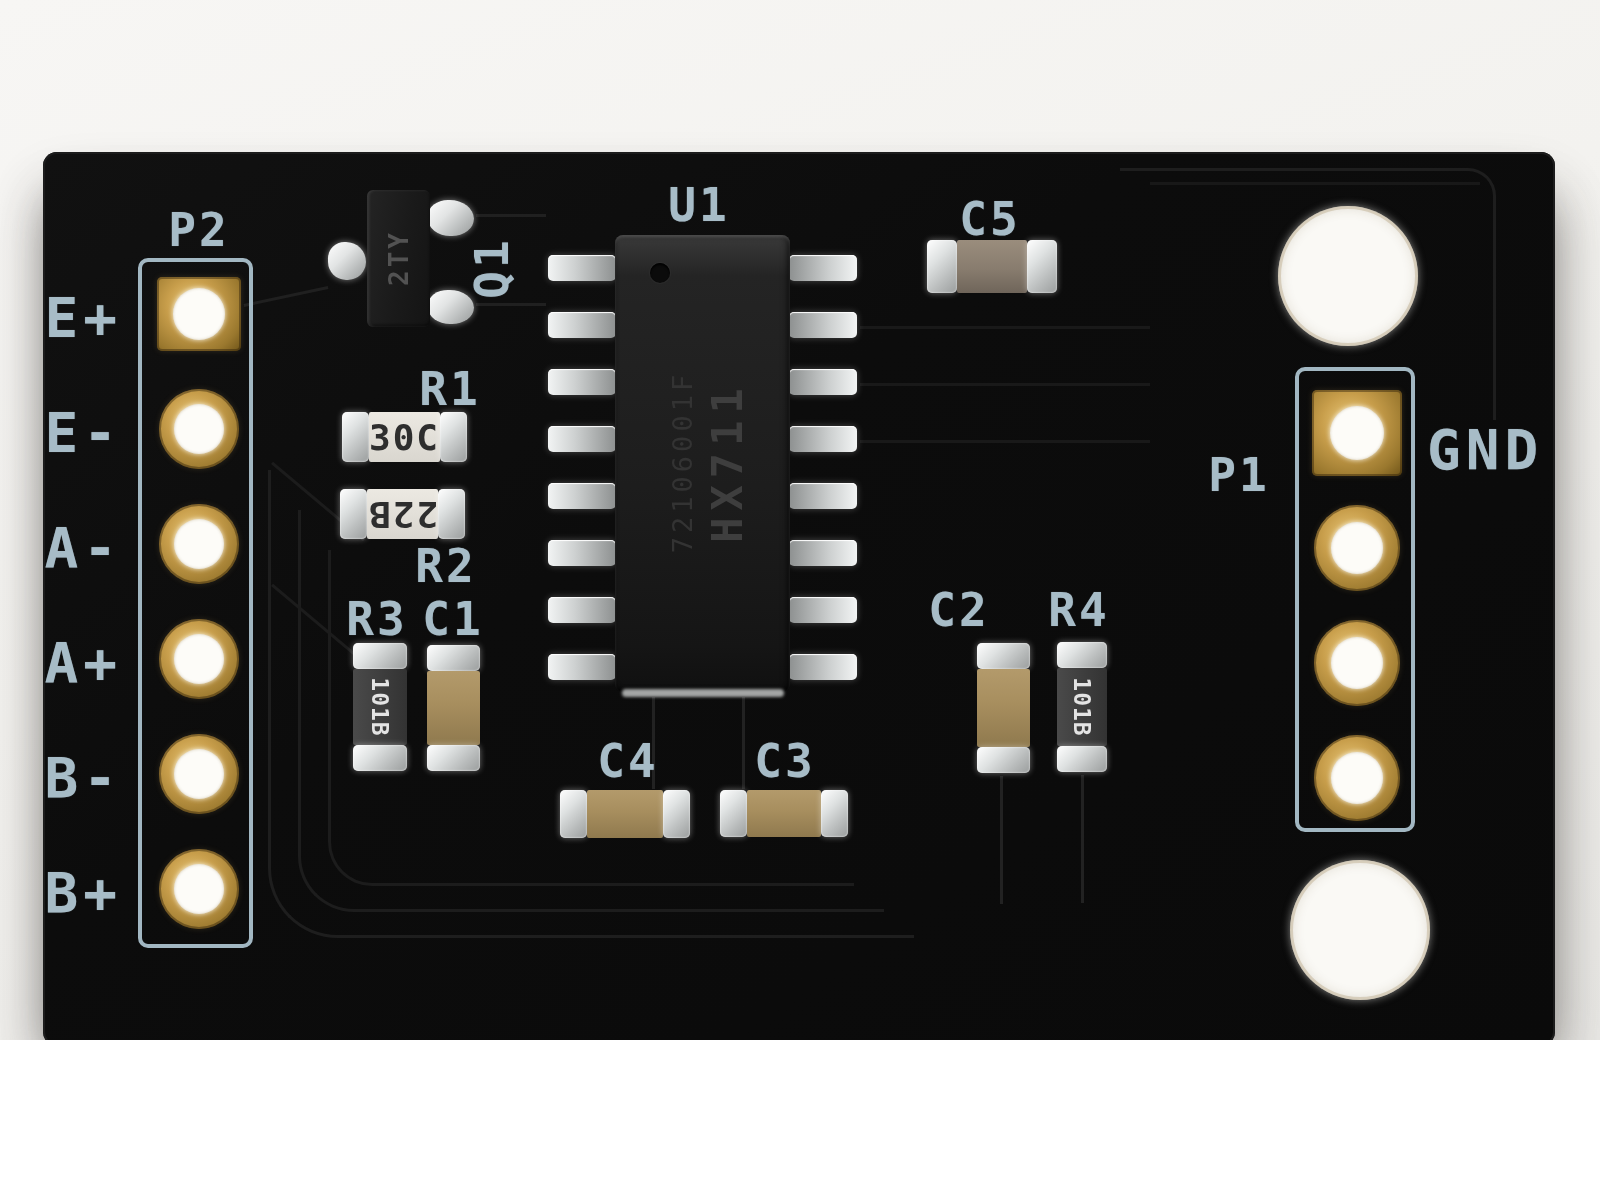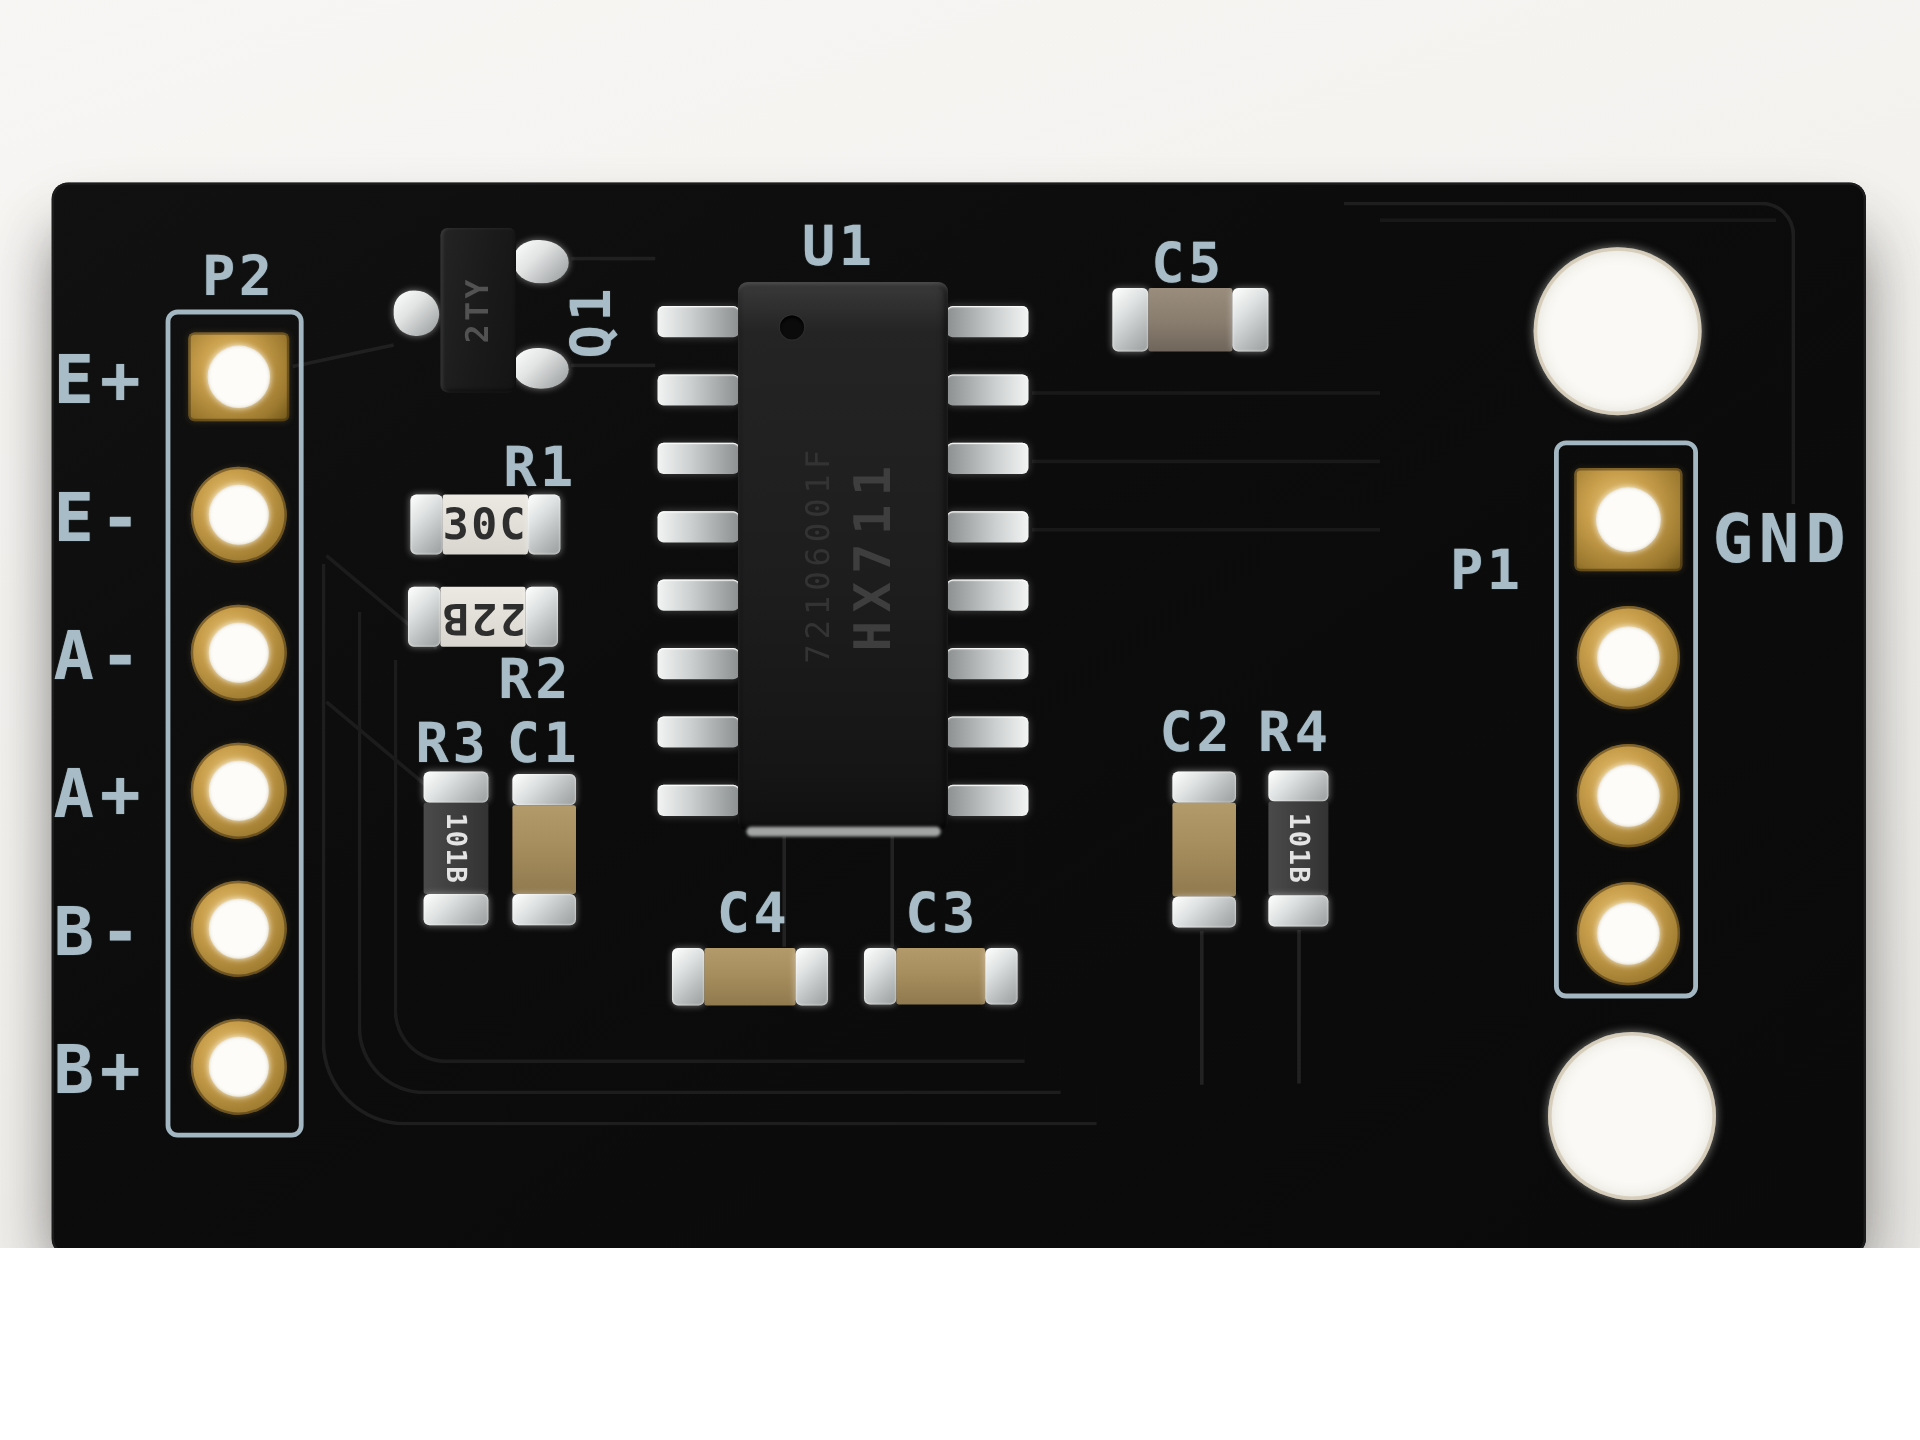--- a/index.html
+++ b/index.html
@@ -199,21 +199,21 @@
     <div class="cap-end"></div>
   </div>
 
   <div class="silk ref" style="left:956px;top:196px;width:68px;">C5</div>
   <div class="smd h" style="left:927px;top:240px;width:130px;height:53px;">
     <div class="cap-end" style="flex:0 0 30px;"></div>
     <div class="graybody"></div>
     <div class="cap-end" style="flex:0 0 30px;"></div>
   </div>
 
-  <div class="silk ref" style="left:964px;top:587px;width:66px;">C2</div>
+  <div class="silk ref" style="left:926px;top:587px;width:66px;">C2</div>
   <div class="silk ref" style="left:1046px;top:587px;width:66px;">R4</div>
   <div class="smd v" style="left:977px;top:643px;width:53px;height:130px;">
     <div class="cap-end"></div>
     <div class="tanbody"></div>
     <div class="cap-end"></div>
   </div>
   <div class="smd v" style="left:1057px;top:642px;width:50px;height:130px;">
     <div class="cap-end"></div>
     <div class="resbody-dark">
         <span class="rot-cw" style="position:static;transform:rotate(90deg);">101B</span>

